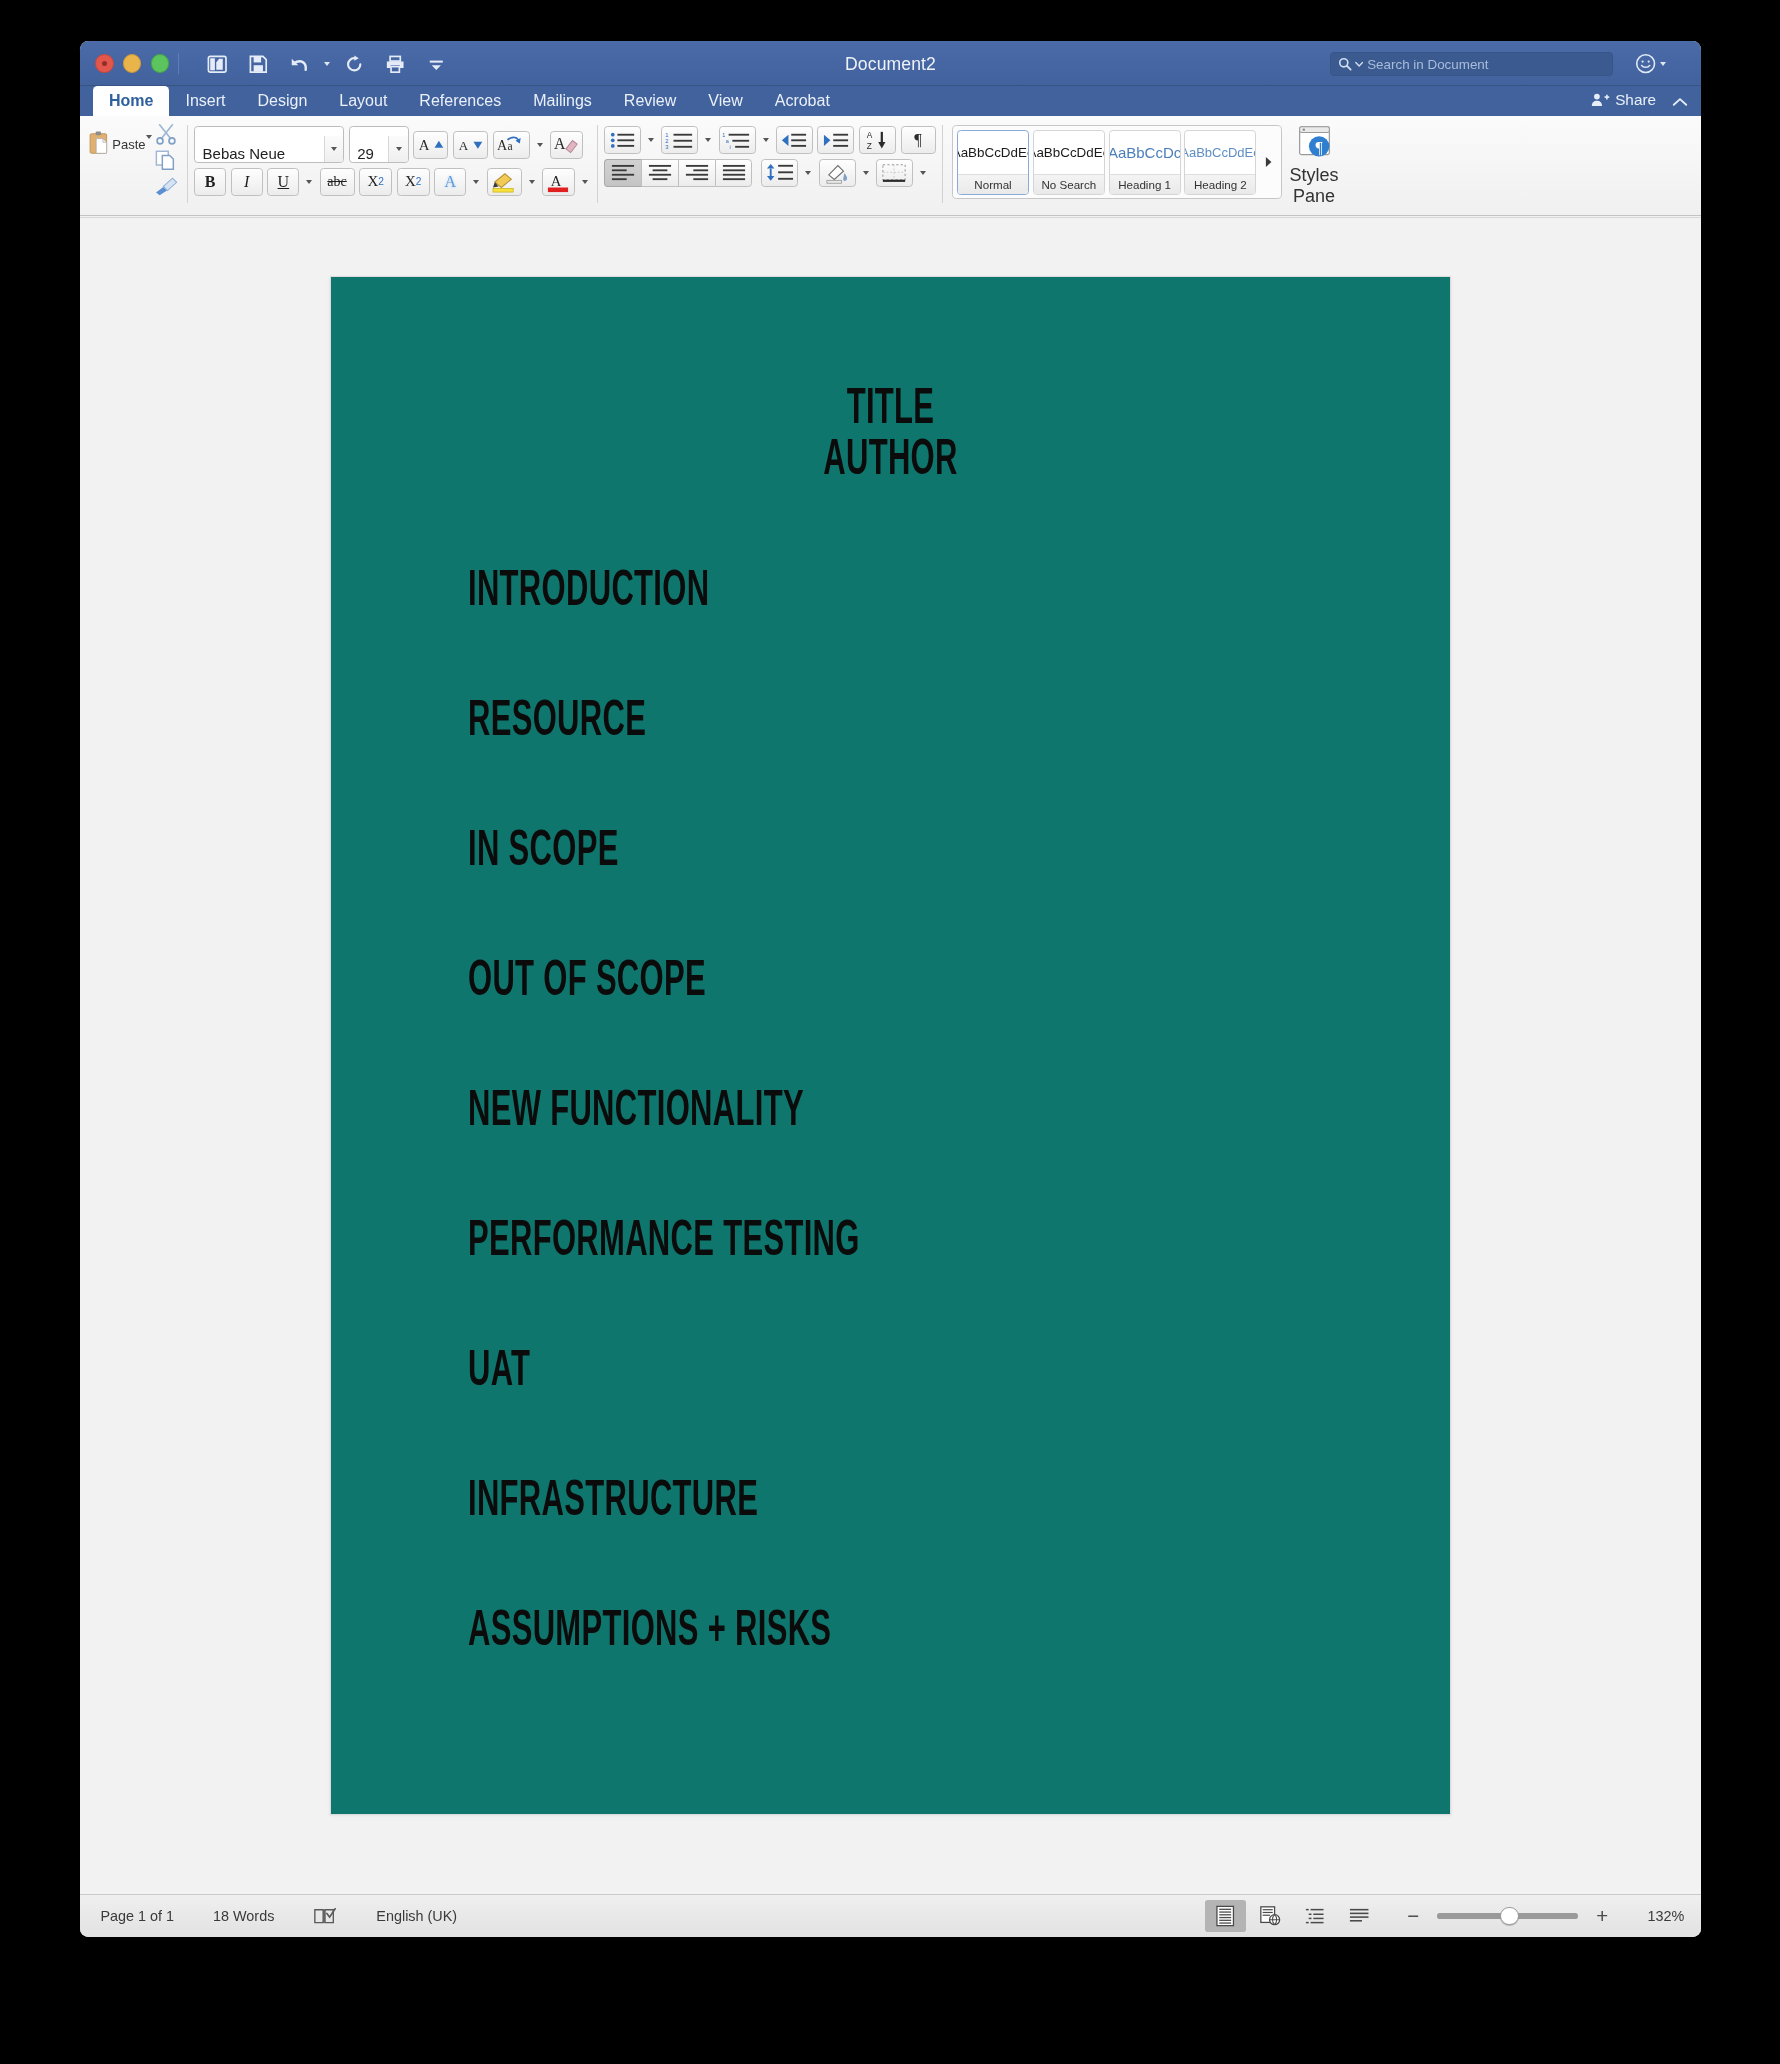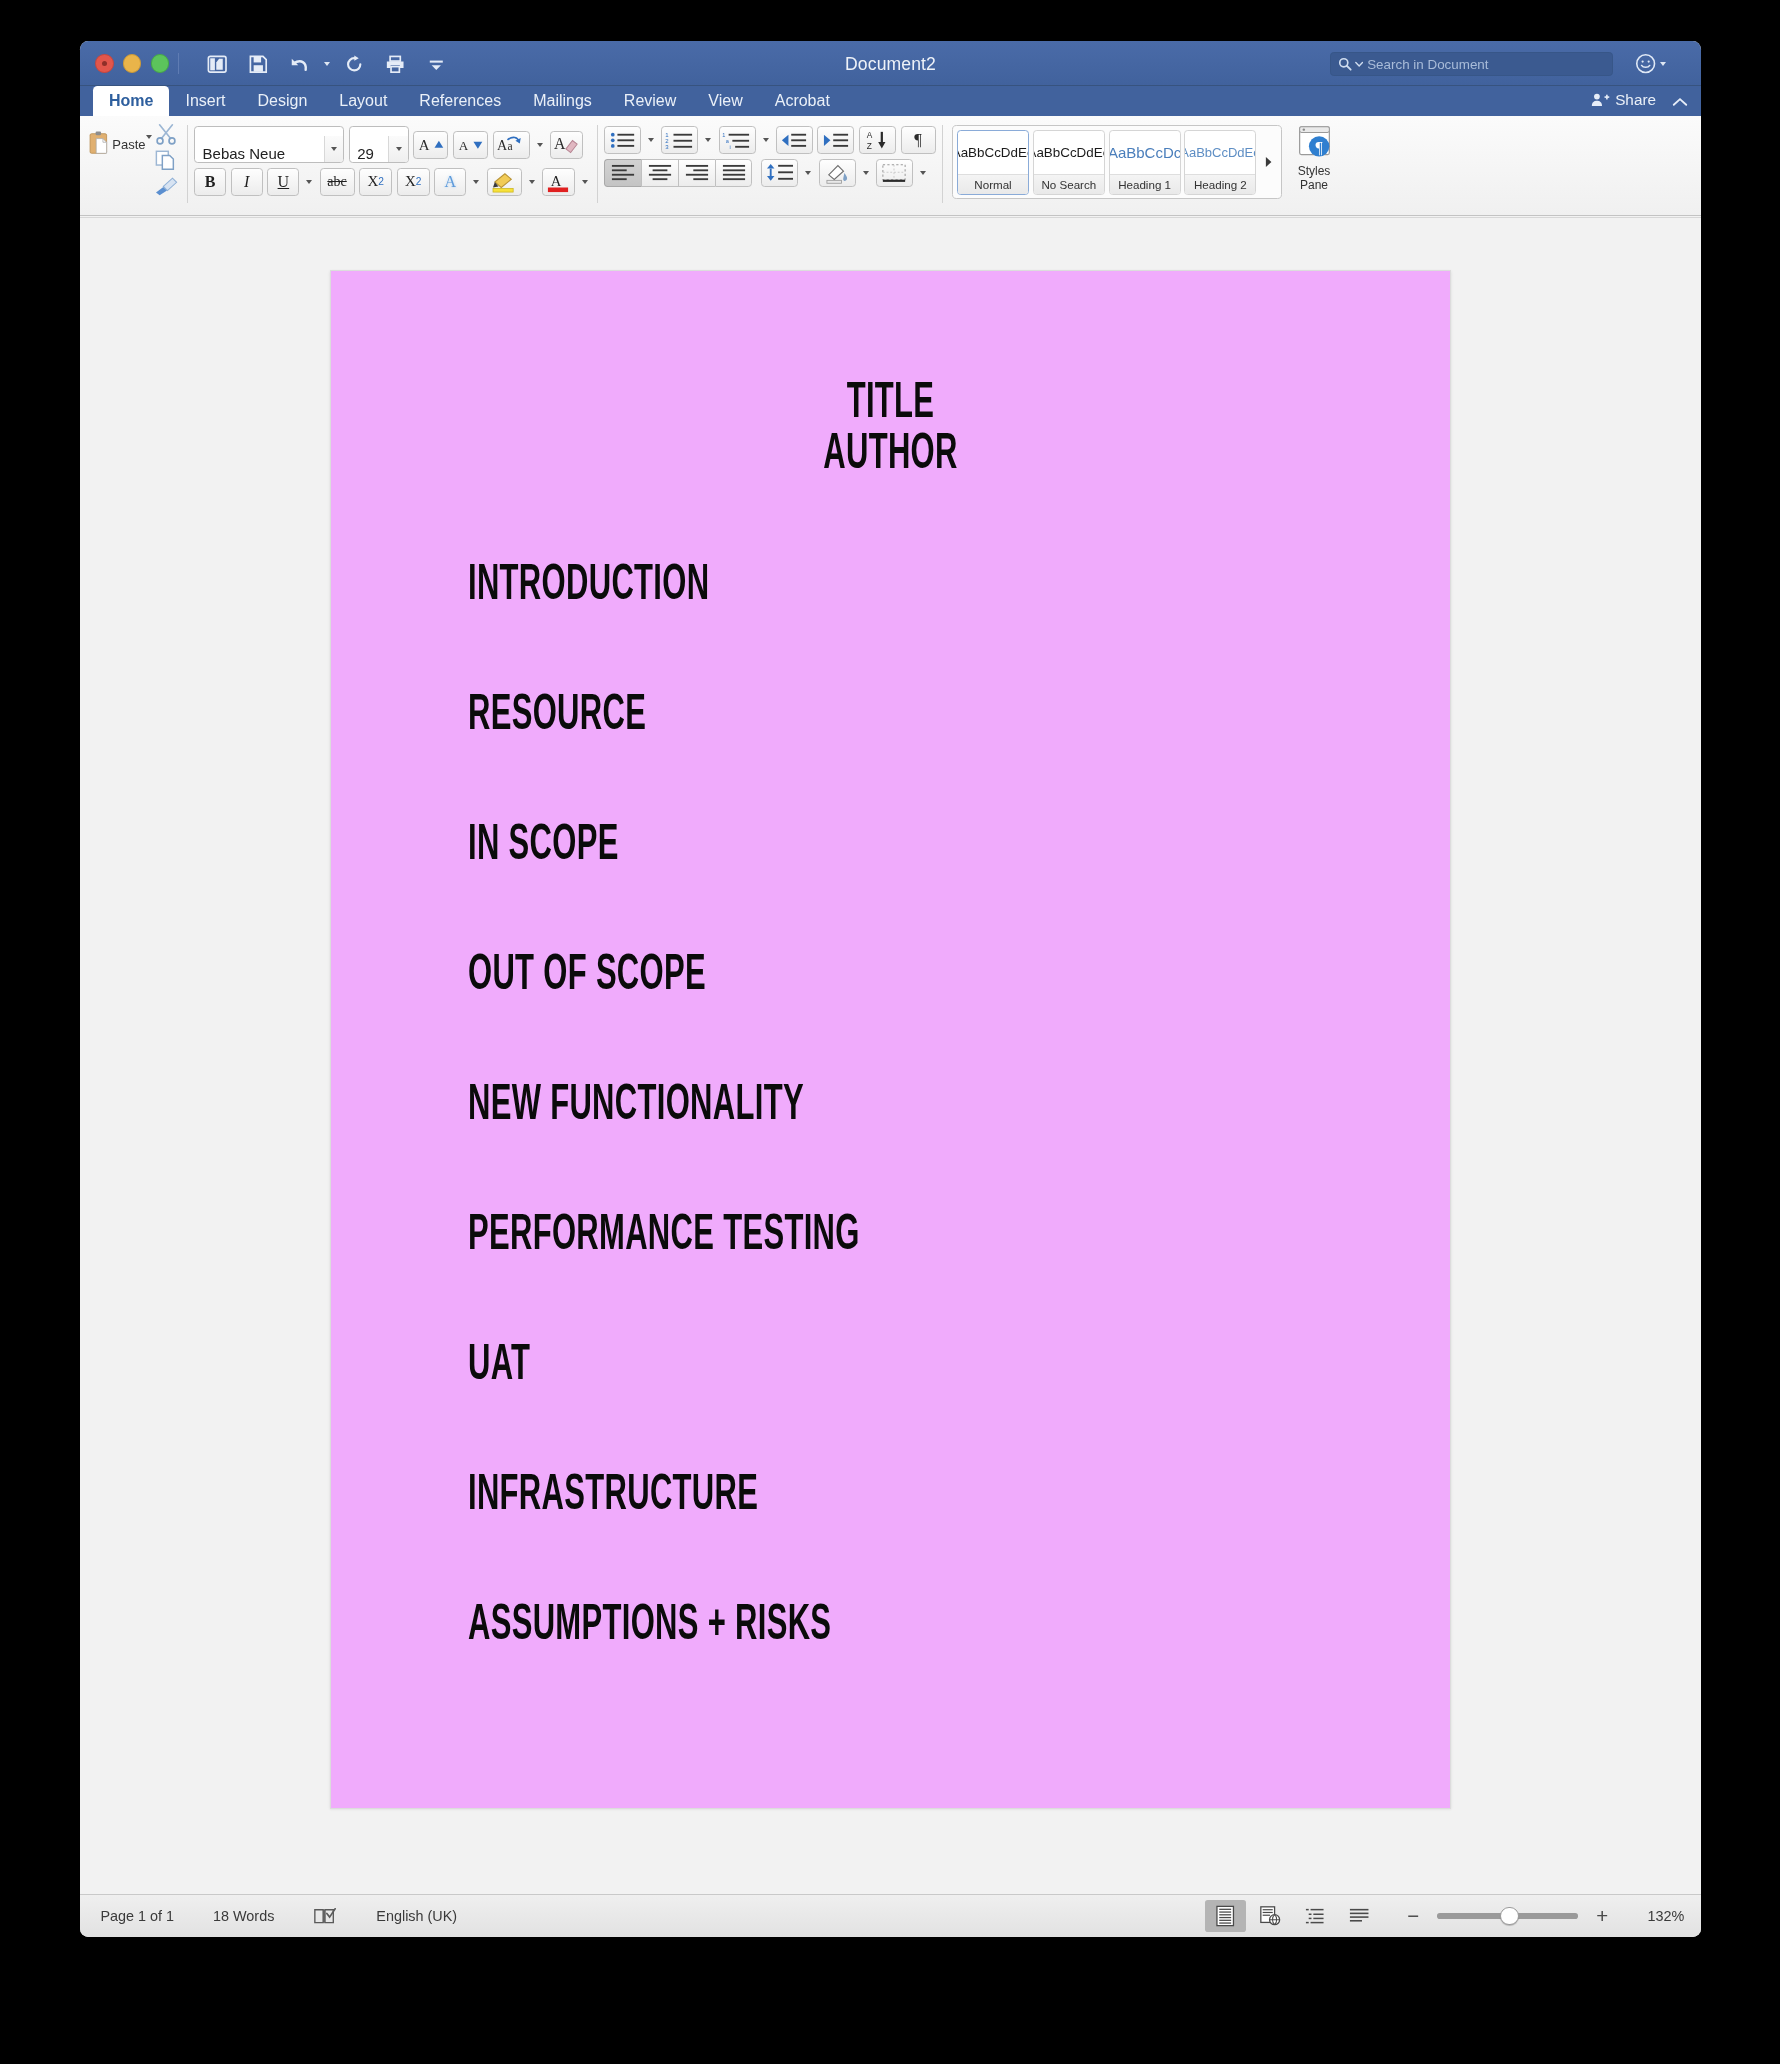--- a/index.html
+++ b/index.html
@@ -165,36 +165,36 @@
   .style-prev.h { color: #4a7ebb; font-size: 15px; }
   .style-prev.h2 { color: #5e8ec4; font-size: 13px; }
   .style-name {
     height: 19.5px; background: linear-gradient(#f4f4f4,#e9e9e9);
     border-top: 0.9px solid #dedede;
     display: flex; align-items: center; justify-content: center;
     font-size: 11.6px; color: #333;
   }
   .gal-more { width: 20.4px; display: flex; align-items: center; justify-content: center; }
   .styles-pane { display: flex; flex-direction: column; align-items: center; width: 65px; padding-top: 3.7px; }
-  .styles-pane-label { font-size: 12px; color: #333; text-align: center; line-height: 1.15; margin-top: 0.9px; }
+  .styles-pane-label { font-size: 18px; color: #333; text-align: center; line-height: 1.15; margin-top: 0.9px; }
 
   
   .canvas {
     position: absolute;
     left: 0; right: 0;
     top: 176px; bottom: 43px;
     background: #f2f2f2;
     border-top: 0.9px solid #d7d7d7;
     overflow: hidden;
   }
   .page {
     position: absolute;
-    left: 250px; top: 52px;
+    left: 250px; top: 58px;
     width: 1121px; height: 1539px;
-    background: #f0abfc;
+    background: #0f766e;
     border: 0.9px solid #dcdcdc;
     box-shadow: 0 0.9px 2.8px rgba(0,0,0,0.10);
   }
   .doc-body {
     position: absolute;
     left: 0; right: 0; top: 104px;
   }
   .doc-center {
     text-align: center;
     font-family: "Liberation Sans Narrow", "Liberation Sans", sans-serif;

